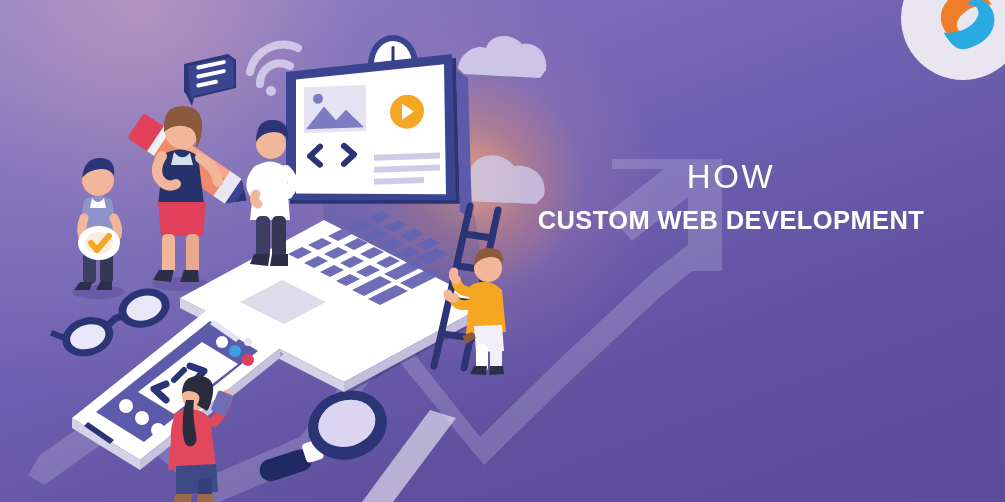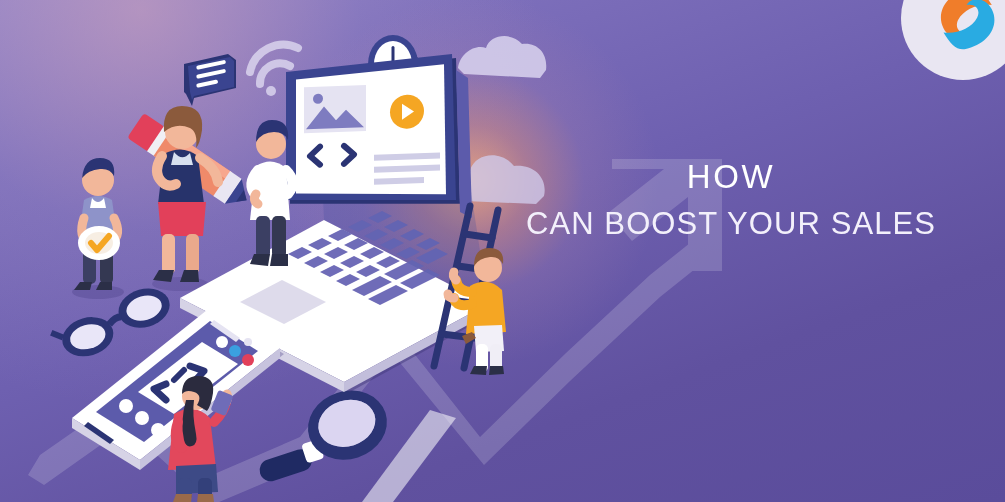--- a/index.html
+++ b/index.html
@@ -327,21 +327,21 @@
   </div>
 
   <div class="lyr" style="left:352px;top:406px;z-index:16;">
     <svg width="110" height="100" viewBox="0 0 110 100">
       <path d="M10 96 L78 4 L104 12 L38 100 Z" fill="#ffffff" opacity=".55"></path>
     </svg>
   </div>
 
   <div class="headline">
     <div class="h-how">HOW</div>
-    <div class="h-sub">CAN BOOST YOUR SALES</div>
+    <div class="h-main">CUSTOM WEB DEVELOPMENT</div>
   </div>
 
   <div class="logo">
     <svg width="130" height="130" viewBox="0 0 130 130">
       <circle cx="70" cy="58" r="62" fill="#e9e6f2"></circle>
       <g transform="translate(40,22) scale(1.05)">
         <path d="M36 6 C14 10 2 28 10 44 C16 56 30 56 34 48 C26 50 20 44 24 36 C29 26 44 20 56 22 C50 12 44 5 36 6 Z" fill="#f07d2a"></path>
         <path d="M30 64 C52 60 64 42 56 26 C50 14 36 14 32 22 C40 20 46 26 42 34 C37 44 22 50 10 48 C16 58 22 65 30 64 Z" fill="#29abe2"></path>
       </g>
     </svg>

